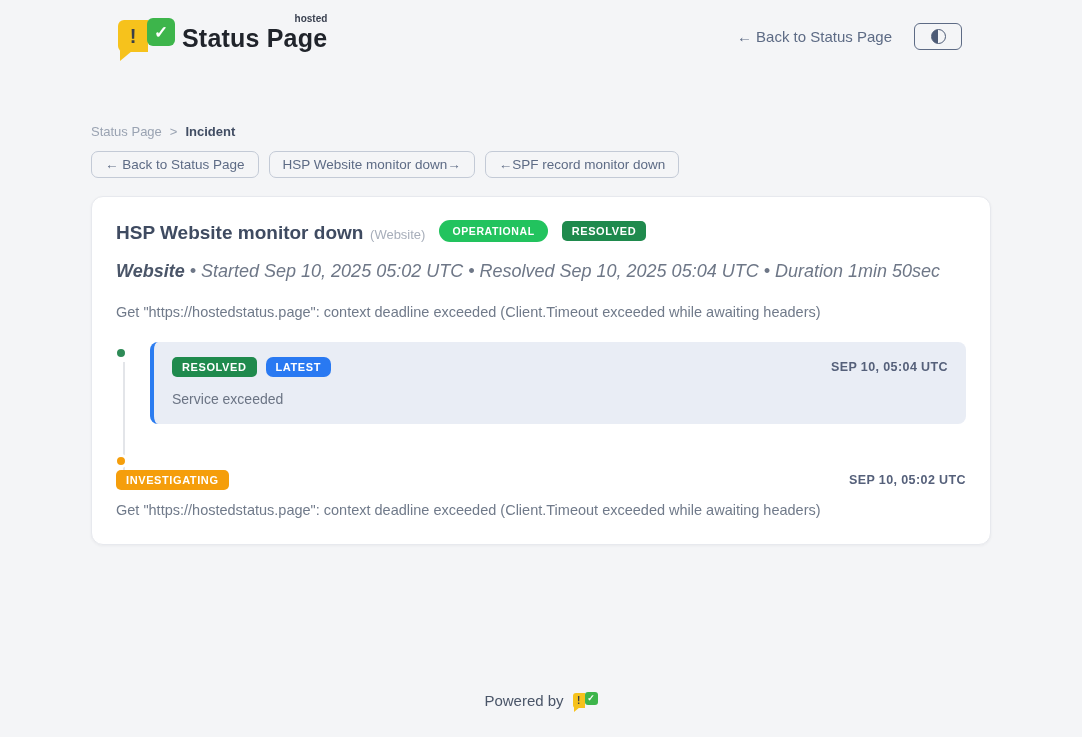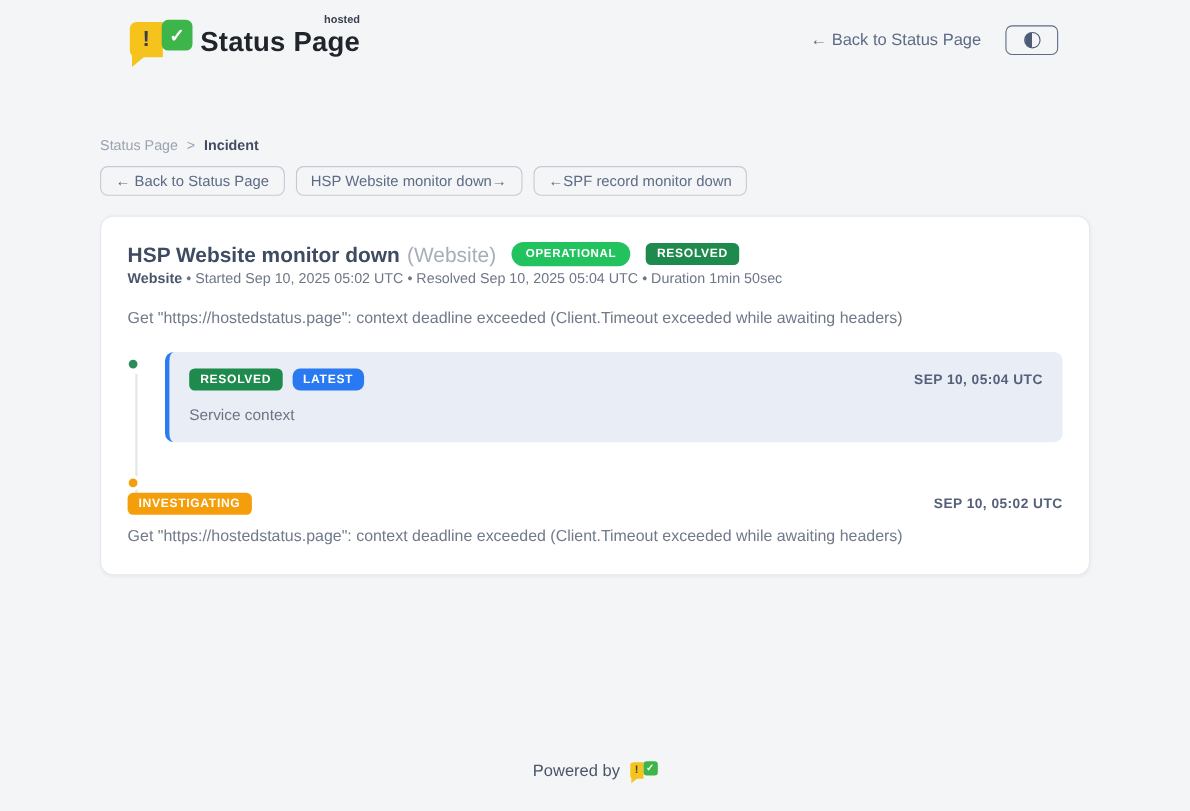--- a/index.html
+++ b/index.html
@@ -77,35 +77,35 @@
     color:#5d6b85;font-size:13.5px;padding:5px 13px;cursor:pointer;
   }
   
   .card{
     background:#fff;border:1px solid #e7e9ee;border-radius:12px;
     box-shadow:0 1px 3px rgba(30,40,60,.05);
     padding:20px 24px 26px;
   }
   .card-title-row{display:flex;align-items:center;gap:14px;flex-wrap:wrap;}
   .incident-title{font-size:19px;font-weight:700;color:#3f4b61;}
-  .incident-scope{font-size:19px;font-weight:500;color:#a7aeba;}
+  .incident-scope{font-size:13px;font-weight:500;color:#a7aeba;}
   .pill{
     display:inline-block;background:var(--operational);color:#fff;
     font-size:10.5px;font-weight:700;letter-spacing:.6px;
     padding:5px 13px;border-radius:999px;
   }
   .badge{
     display:inline-block;color:#fff;
     font-size:11px;font-weight:700;letter-spacing:.6px;
     padding:4px 10px;border-radius:5px;
   }
   .badge-resolved{background:var(--resolved);}
   .badge-latest{background:var(--latest);border-radius:7px;}
   .badge-investigating{background:var(--investigating);}
-  .meta{margin-top:0;font-size:13px;color:#6e7787;}
+  .meta{margin-top:16px;font-size:18px;color:#6e7787;font-style:italic;}
   .meta .service{font-weight:700;color:#4a5568;}
   .desc{margin-top:22px;font-size:14.5px;color:#707a8a;}
   
   .timeline{margin-top:22px;position:relative;}
   .timeline::before{
     content:"";position:absolute;left:7px;top:20px;bottom:44px;
     width:2px;background:#e3e5e9;
   }
   .t-entry{display:flex;gap:18px;position:relative;}
   .t-entry + .t-entry{margin-top:26px;flex-direction:column;}
@@ -207,21 +207,21 @@
       <div class="t-entry">
         <div class="t-rail">
           <span class="dot dot-green"></span>
         </div>
         <div class="t-card highlighted">
           <div class="t-head">
             <span class="badge badge-resolved">RESOLVED</span>
             <span class="badge badge-latest">LATEST</span>
             <span class="t-time">SEP 10, 05:04 UTC</span>
           </div>
-          <p class="t-body">Service context</p>
+          <p class="t-body">Service exceeded</p>
         </div>
       </div>
 
       <div class="t-entry">
         <div class="t-rail">
           <span class="dot dot-orange"></span>
         </div>
         <div class="t-card plain">
           <div class="t-head">
             <span class="badge badge-investigating">INVESTIGATING</span>

